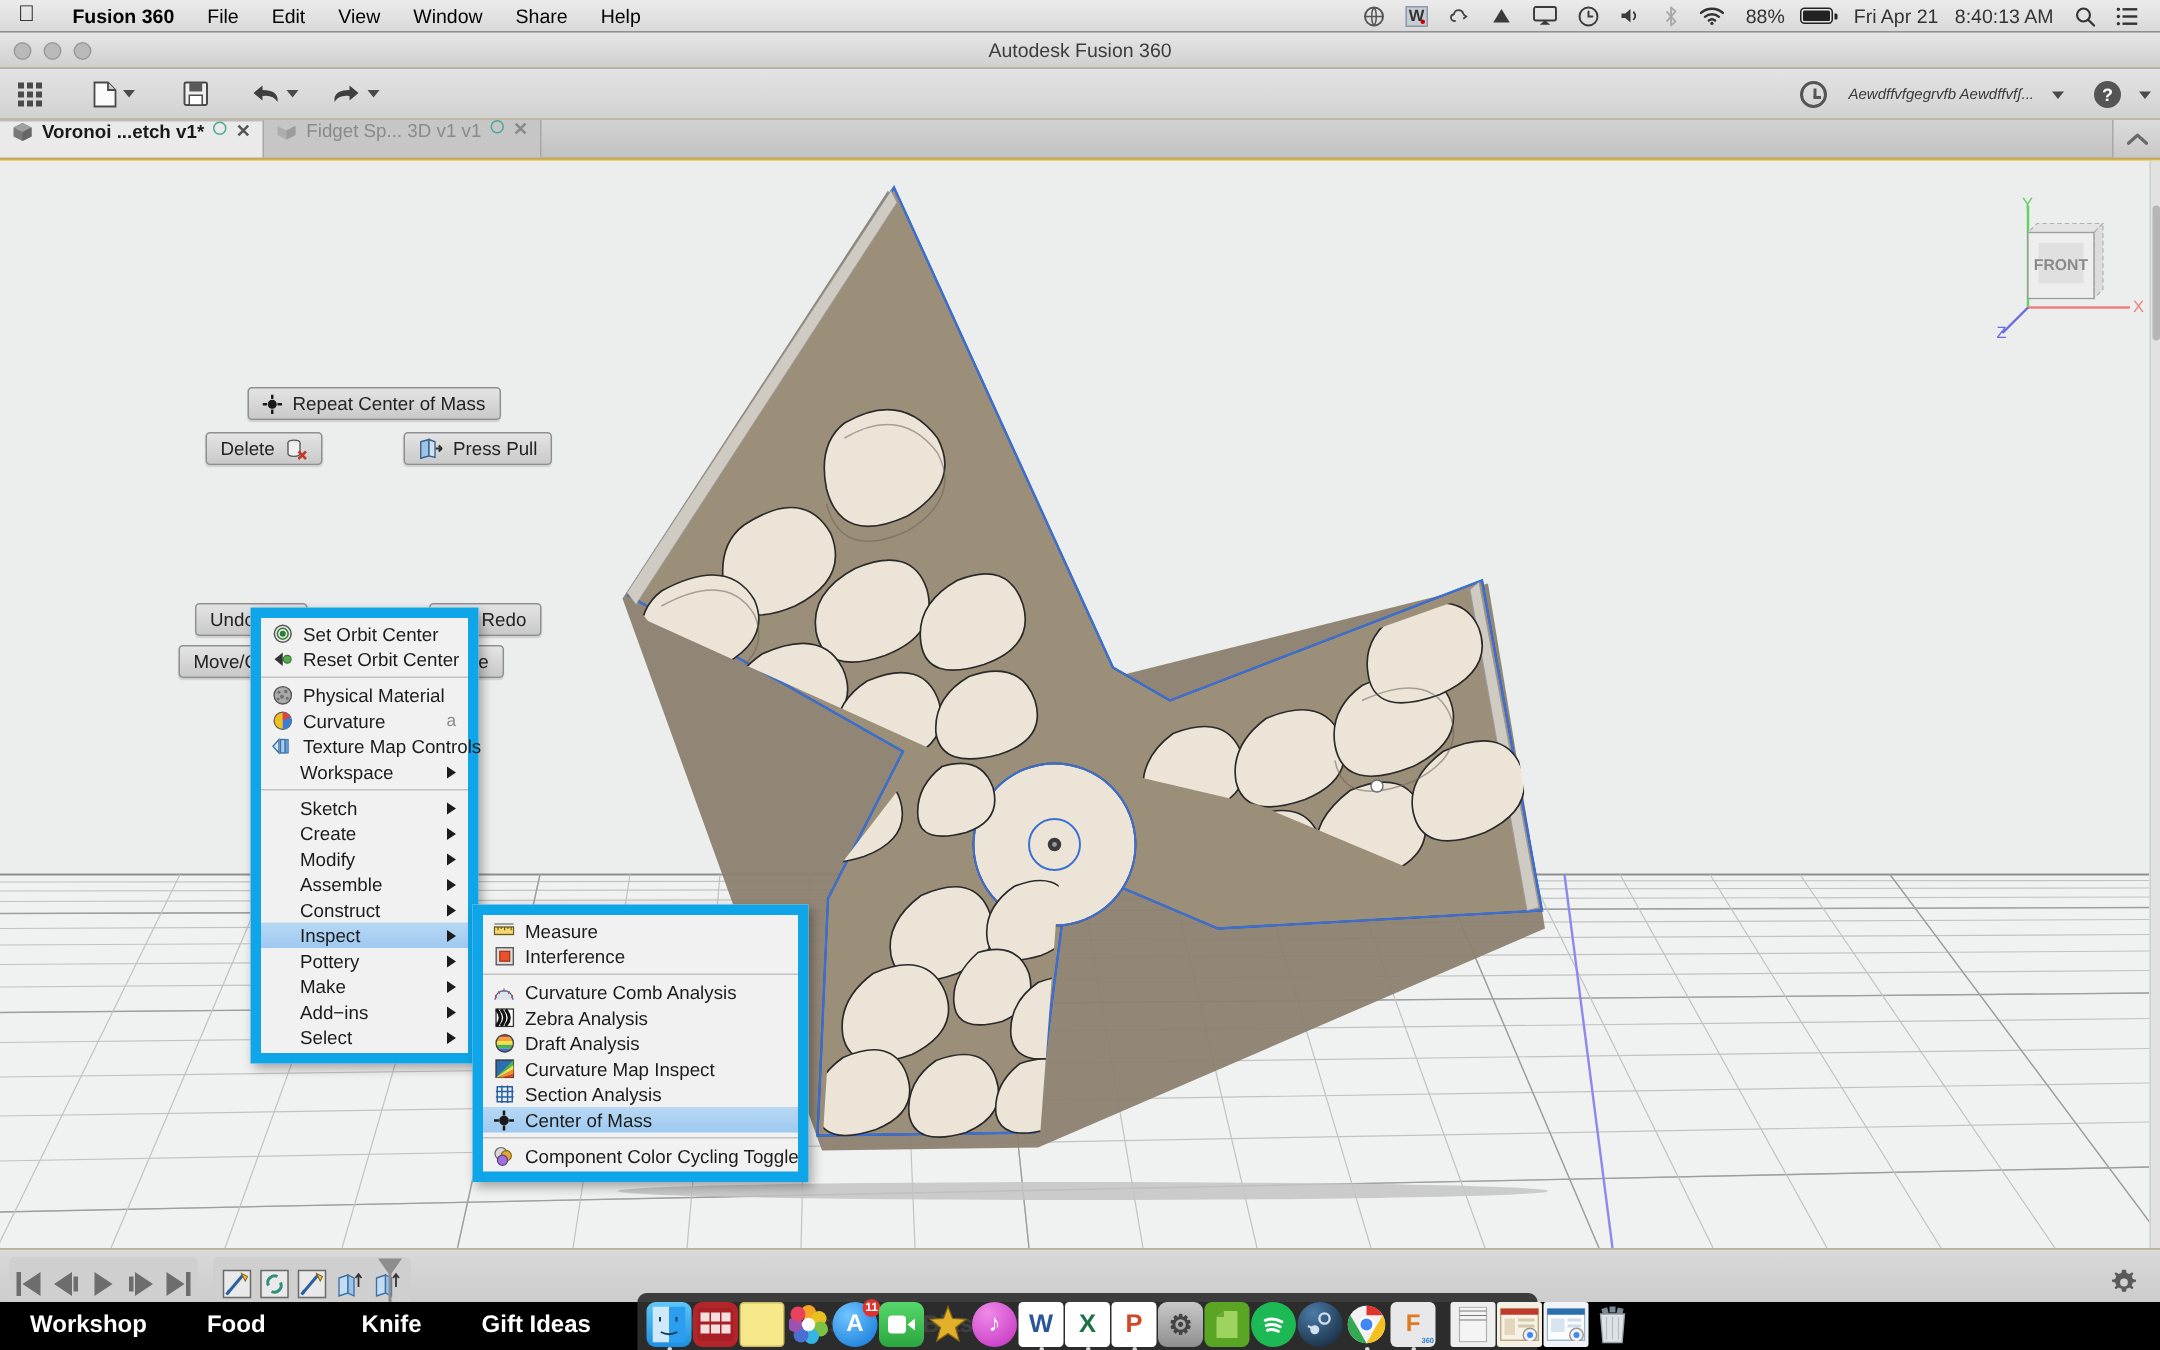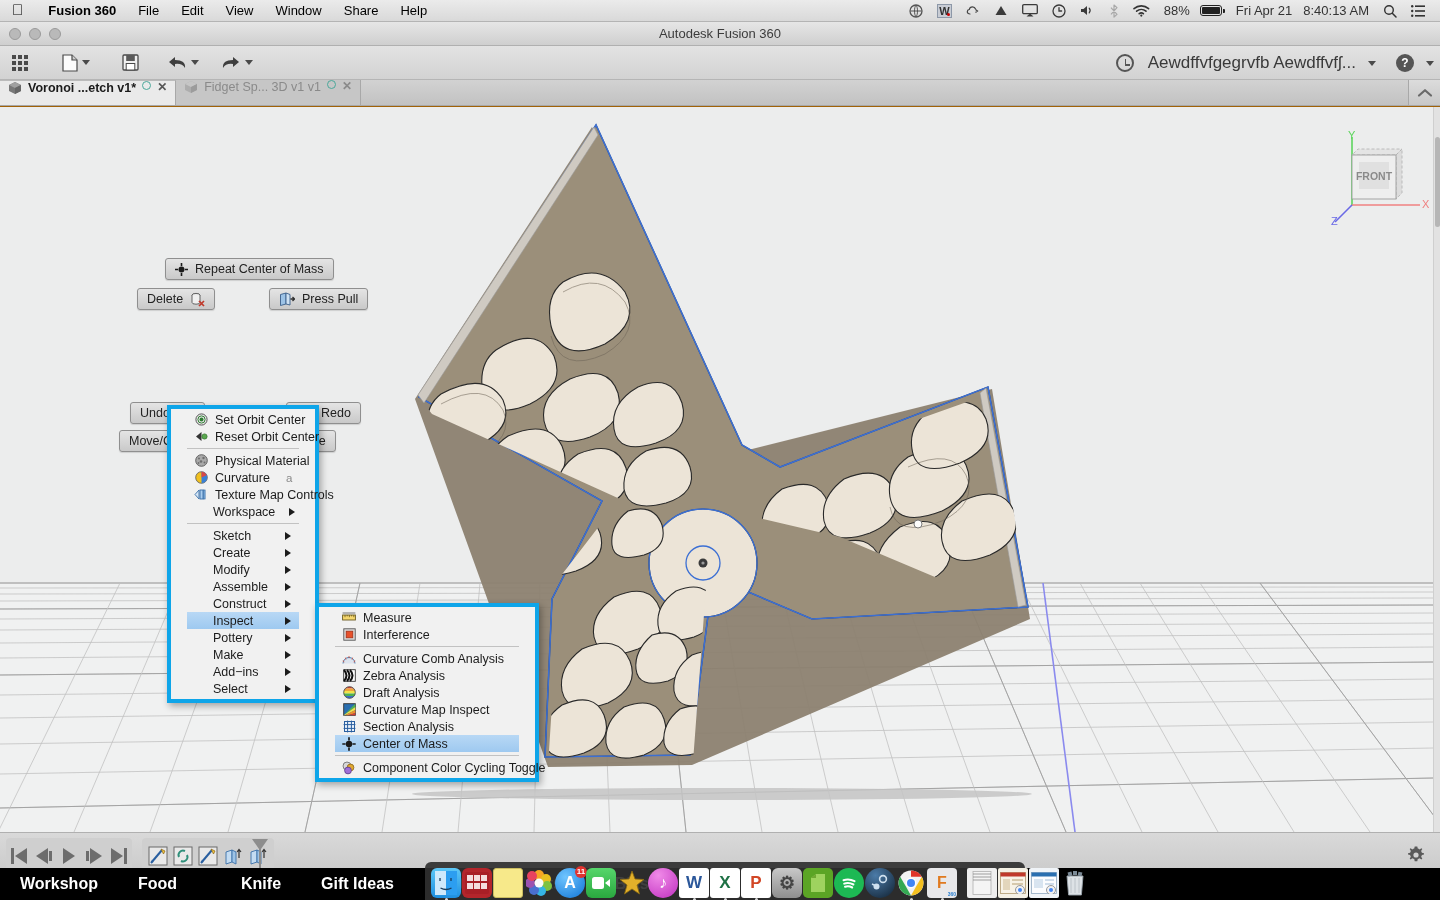--- a/index.html
+++ b/index.html
@@ -32,21 +32,21 @@
     color:#333; position:relative;
   }
   .si .wbox::after{content:"";position:absolute;right:1px;bottom:1px;width:3px;height:3px;background:#c00;border-radius:50%;}
   .batt {
     display:inline-block; width:22px;height:11px;border:1.5px solid #222;border-radius:3px;position:relative;
   }
   .batt::before{content:"";position:absolute;left:1px;top:1px;bottom:1px;right:1px;background:#222;border-radius:1px;}
   .batt::after{content:"";position:absolute;right:-4px;top:3px;width:2px;height:4px;background:#222;border-radius:0 1px 1px 0;}
 
   
-  .fusion-win { position:absolute; top:22px; left:0; width:1440px; height:856px; background:#a16207; }
+  .fusion-win { position:absolute; top:22px; left:0; width:1440px; height:856px; background:#eab308; }
 
   .titlebar {
     position:relative; height:24px;
     background:linear-gradient(to bottom,#e6e6e6,#cfcfcf);
     border-bottom:1px solid #b0b0b0;
     display:flex; align-items:center;
   }
   .traffic { display:flex; gap:8px; padding-left:9px; }
   .traffic span{width:12px;height:12px;border-radius:50%;background:#b9b9b9;border:1px solid #9a9a9a;display:block;}
   .win-title{
@@ -57,21 +57,21 @@
   .qat {
     height:34px; background:linear-gradient(to bottom,#e3e3e3,#d2d2d2);
     border-bottom:1px solid #b5b5b5;
     display:flex; align-items:center; padding-left:6px; position:relative;
   }
   .qat-btn{display:flex;align-items:center;justify-content:center;height:28px;padding:0 6px;cursor:default;}
   .grid9{display:grid;grid-template-columns:repeat(3,4px);grid-template-rows:repeat(3,4px);gap:2px;}
   .grid9 i{background:#4a4a4a;display:block;width:4px;height:4px;}
   .caret{width:0;height:0;border-left:4px solid transparent;border-right:4px solid transparent;border-top:5px solid #4a4a4a;margin-left:4px;}
   .qat-right{position:absolute;right:6px;top:0;height:34px;display:flex;align-items:center;gap:2px;}
-  .acct-name{font-size:17px;color:#3a3a3a;padding:0 6px;}
+  .acct-name{font-size:10px;color:#3a3a3a;padding:0 6px;font-style:italic;}
   .circ-ico{width:18px;height:18px;border-radius:50%;border:2px solid #555;position:relative;}
   .clock-ico::after{content:"";position:absolute;left:7px;top:3px;width:1.5px;height:6px;background:#555;}
   .clock-ico::before{content:"";position:absolute;left:7px;top:8px;width:5px;height:1.5px;background:#555;}
   .help-ico{width:18px;height:18px;border-radius:50%;background:#555;color:#fff;font-size:12px;font-weight:bold;text-align:center;line-height:18px;}
 
   .tabbar{
     height:26px; background:linear-gradient(to bottom,#d2d2d2,#c2c2c2);
     border-bottom:1px solid #a8a8a8; display:flex; align-items:flex-end; position:relative;
   }
   .ftab{
@@ -112,22 +112,22 @@
     border:1px solid #8f8f8f; border-radius:3px;
     font-size:12.5px; color:#222;
     display:flex;align-items:center;justify-content:center;gap:7px;
     padding:0 9px; height:22px; white-space:nowrap;
     box-shadow:0 1px 1px rgba(0,0,0,.13);
   }
 
   
   .ctxmenu{
     position:absolute; background:#f1f1f1;
-    border:4px solid #0ea5e9; box-shadow:2px 3px 7px rgba(0,0,0,.33);
-    font-size:12.5px; color:#1c1c1c; padding:2px 16px;
+    border:7px solid #0ea5e9; box-shadow:2px 3px 7px rgba(0,0,0,.33);
+    font-size:12.5px; color:#1c1c1c; padding:2px 0;
   }
   .ctxitem{
     height:17px; display:flex; align-items:center; gap:6px;
     padding:0 8px 0 6px; position:relative; white-space:nowrap;
   }
   .ctxitem .lbl{flex:1;}
   .ctxitem.hl{background:linear-gradient(to bottom,#b8d8f5,#9ec9f0);}
   .ctxitem.noicon{padding-left:26px;}
   .ctxsep{height:1px;background:#c2c2c2;margin:3px 0;}
   .arrow-r{width:0;height:0;border-top:4px solid transparent;border-bottom:4px solid transparent;border-left:6px solid #1c1c1c;margin-left:8px;}

